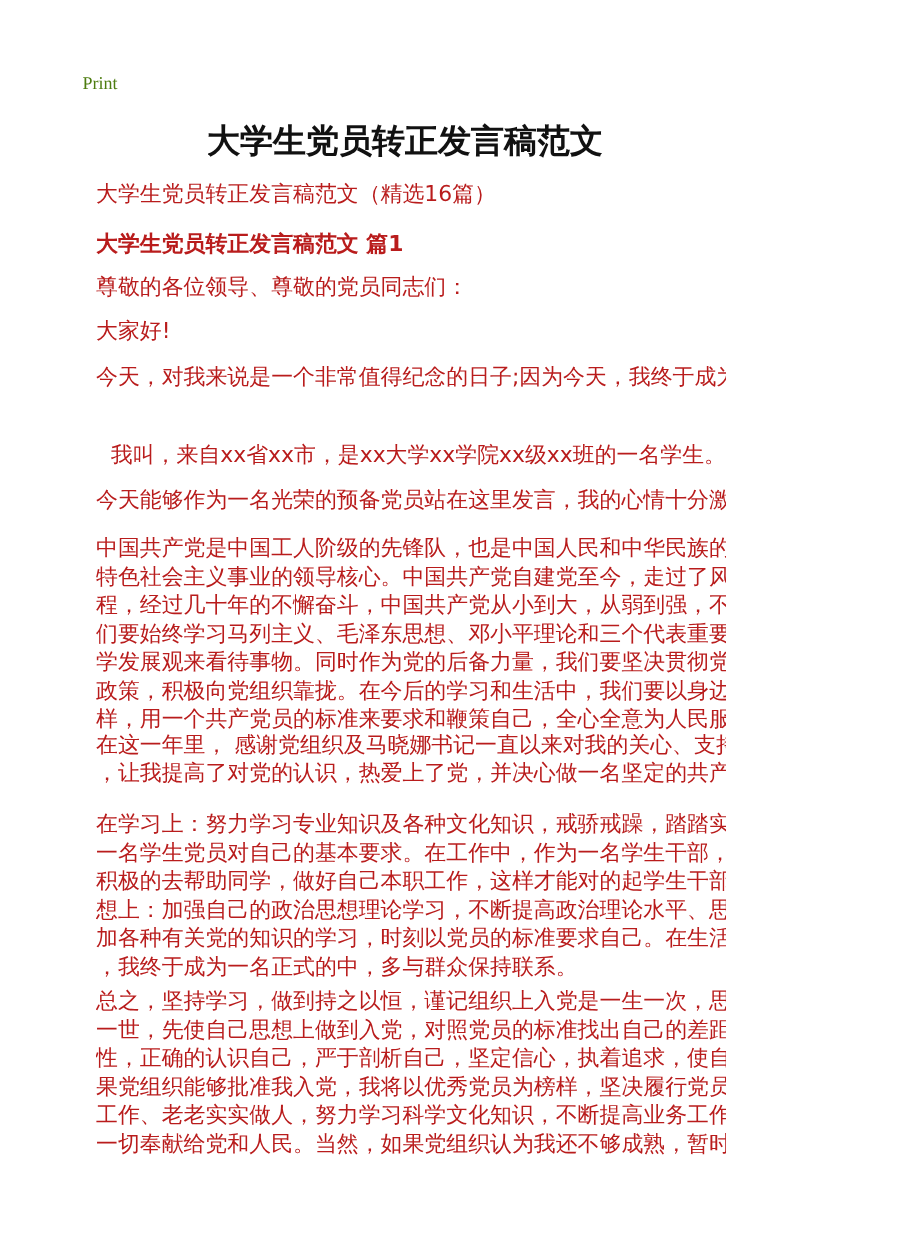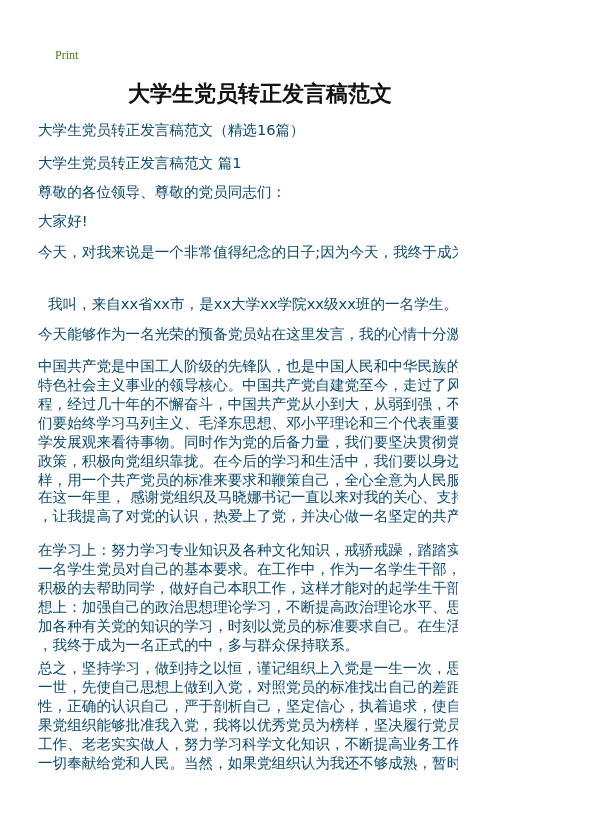--- a/index.html
+++ b/index.html
@@ -1,26 +1,26 @@
 <!DOCTYPE html>
 <html><head>
 <meta charset="utf-8">
 <style>
   html, body { margin: 0; padding: 0; background: #ffffff; }
   body { width: 600px; height: 828px; overflow: hidden; position: relative;
          font-family: "DejaVu Sans", "Liberation Sans", sans-serif; color: #1a1a1a; }
   .page { position: absolute; left: 0; top: 0; width: 600px; height: 828px; }
   .print-label { position: absolute; left: 55px; top: 48px; font-family: "Liberation Serif", "DejaVu Serif", serif;
                  font-size: 12px; color: #4d7c0f; }
-  .title { position: absolute; left: 0; width: 520px; top: 79px; text-align: center;
+  .title { position: absolute; left: 10px; width: 520px; top: 79px; text-align: center;
            font-size: 22px; font-weight: bold; color: #111; letter-spacing: 0px; }
-  .block { position: absolute; left: 38px; width: 420px; font-size: 14.6px; line-height: 19px; color: #0c4a6e; }
+  .block { position: absolute; left: 64px; width: 420px; font-size: 14.6px; line-height: 19px; color: #b91c1c; }
   .line { display: block; white-space: nowrap; overflow: hidden; }
   .subtitle { top: 120px; }
-  .heading { top: 153px; font-weight: normal; font-size: 14.6px; }
+  .heading { top: 153px; font-weight: bold; font-size: 14.6px; }
   .p-salute { top: 182px; }
   .p-hello { top: 211px; }
   .p-today { top: 242px; }
   .p-name { top: 294px; text-align: right; }
   .p-honor { top: 324px; }
   .p-party { top: 356px; }
   .p-year { top: 487px; }
   .p-study { top: 540px; }
   .p-sum { top: 658px; }
 </style>

